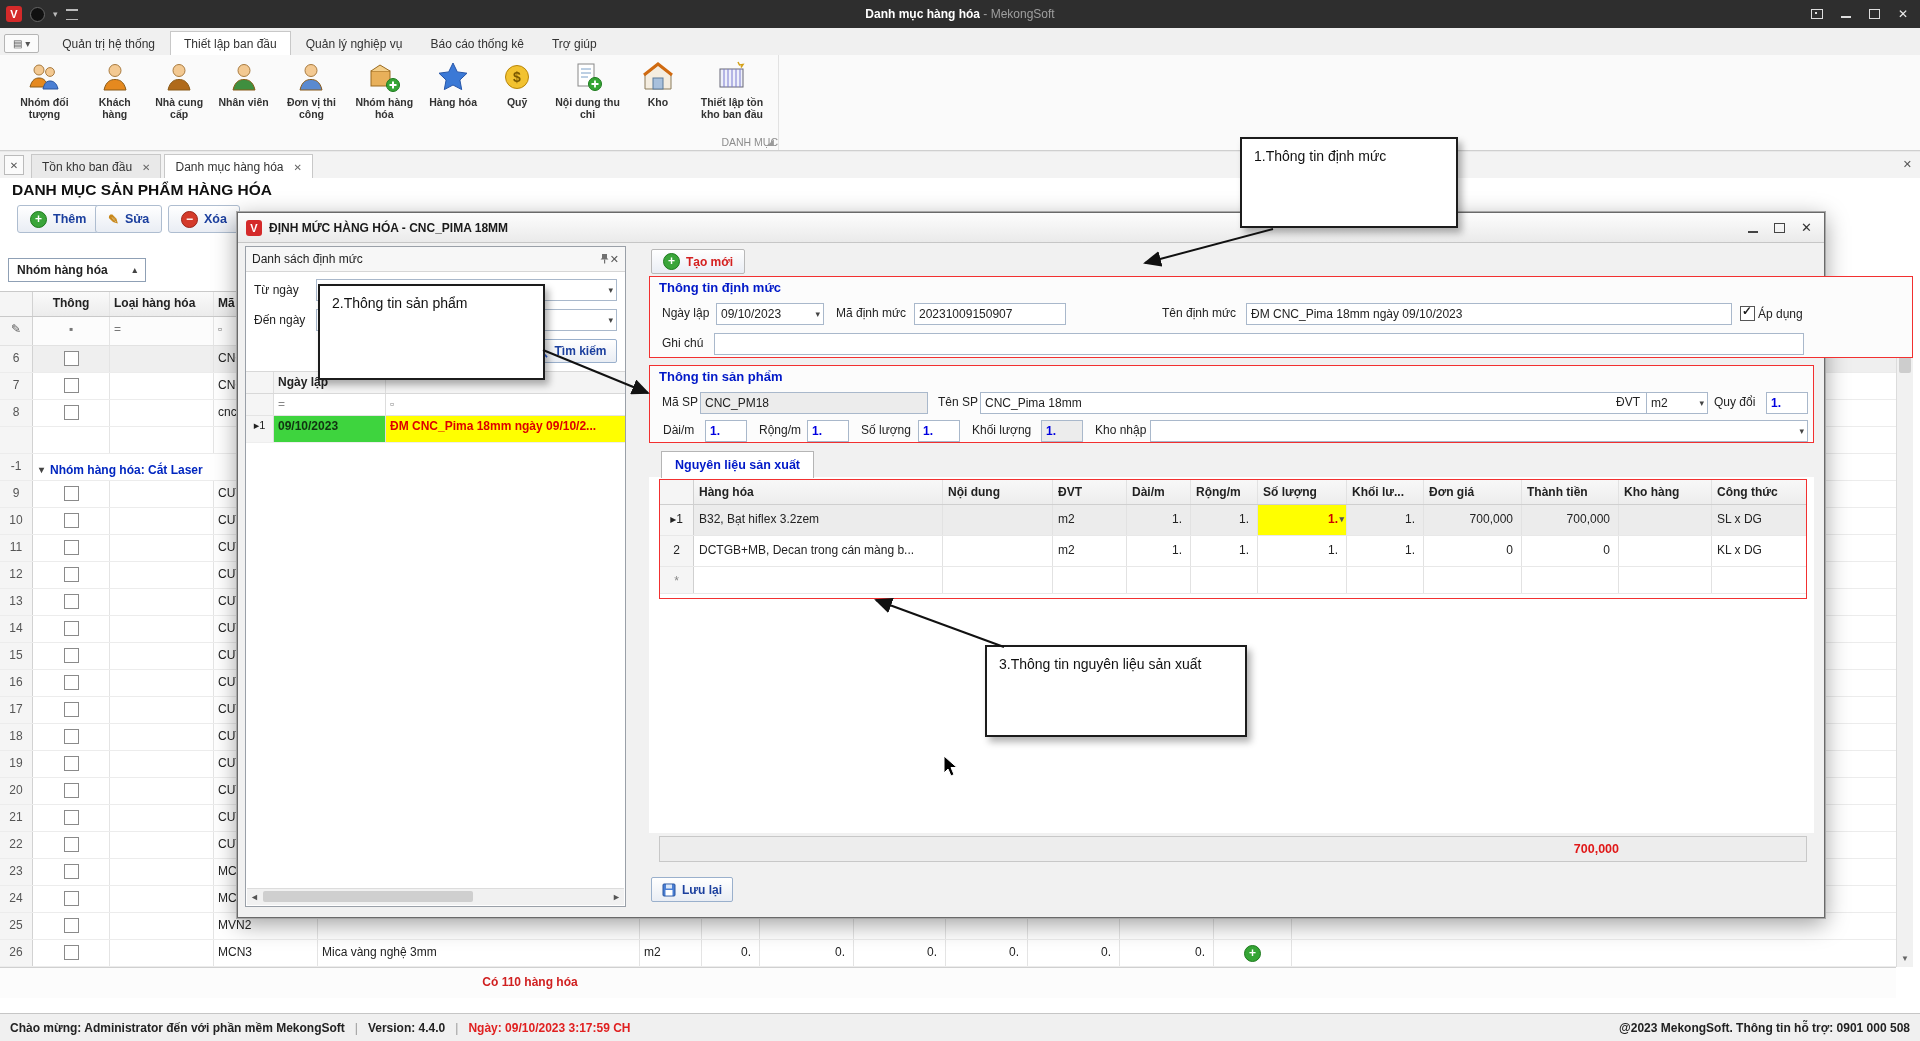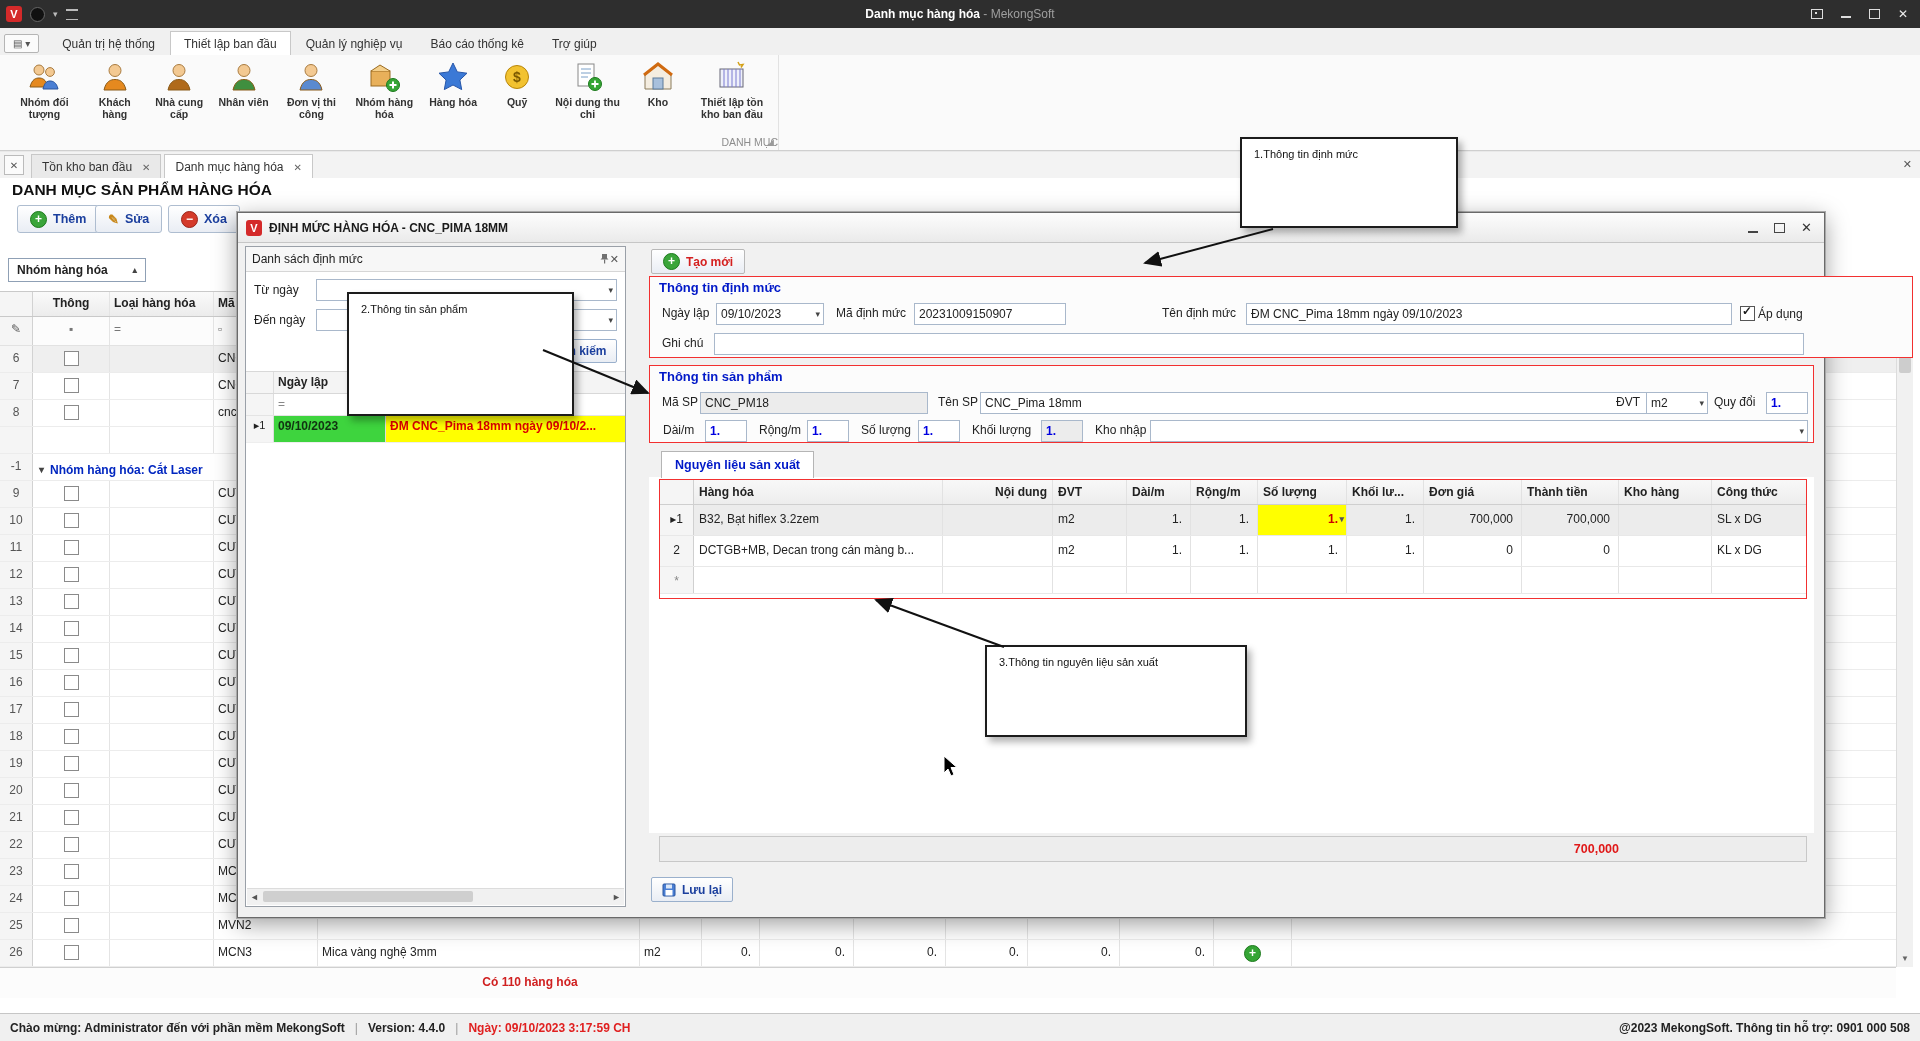--- a/index.html
+++ b/index.html
@@ -148,34 +148,34 @@
   .mat-tab{position:absolute;left:423px;top:238px;width:153px;height:27px;background:#fff;border:1px solid #b5b5b5;border-bottom:none;box-sizing:border-box;text-align:center;padding-top:6px;color:#0018c8;font-weight:bold;font-size:12.5px;}
   #box-grid{left:421px;top:266px;width:1148px;height:120px;background:#fff;}
   .mt-head,.mt-row{display:flex;width:100%;}
   .mt-head{height:24px;background:linear-gradient(#f8f8f8,#ededed);border-bottom:1px solid #cfcfcf;font-weight:bold;align-items:center;}
   .mt-row{height:30px;border-bottom:1px solid #e8e8e8;align-items:center;}
   .mt-row.mt-sel{background:#ececec;}
   .mt-row.mt-new{height:26px;color:#888;}
   .mtc{height:100%;border-right:1px solid #e2e2e2;box-sizing:border-box;padding:7px 5px 0 5px;overflow:hidden;white-space:nowrap;}
   .mt-head .mtc{padding-top:5px;}
   .m-mark{width:34px;background:#f5f5f5;border-right:1px solid #d0d0d0;text-align:center;padding-left:0;padding-right:0;}
-  .m-c0{width:249px;}.m-c1{width:110px;text-align:right;}.m-c2{width:74px;}.m-c3{width:64px;}.m-c4{width:67px;}
+  .m-c0{width:249px;}.m-c1{width:110px;}.m-c2{width:74px;}.m-c3{width:64px;}.m-c4{width:67px;}
   .m-c5{width:89px;}.m-c6{width:77px;}.m-c7{width:98px;}.m-c8{width:97px;}.m-c9{width:93px;}
   .m-c10{width:92px;border-right:none;}
   .mtc.num{text-align:right;padding-right:8px;}
   .qty-sel{background:#ffff00;color:#cc0000;font-weight:bold;position:relative;}
   .qcaret{position:absolute;right:2px;top:9px;font-size:9px;color:#555;}
   .mat-footer{position:absolute;left:421px;top:623px;width:1148px;height:26px;background:#ededed;border:1px solid #c8c8c8;box-sizing:border-box;}
   .ft-total{position:absolute;right:187px;top:5px;width:130px;text-align:right;color:#e01818;font-weight:bold;font-size:12.5px;}
   .rp-save{position:absolute;left:413px;top:664px;width:82px;height:25px;}
 
   
-  .callout{position:absolute;background:#fff;border:2px solid #1c1c1c;box-shadow:4px 5px 7px rgba(0,0,0,.30);padding:9px 12px;font-size:11px;color:#111;z-index:45;box-sizing:border-box;}
+  .callout{position:absolute;background:#fff;border:2px solid #1c1c1c;box-shadow:4px 5px 7px rgba(0,0,0,.30);padding:9px 12px;font-size:14px;color:#111;z-index:45;box-sizing:border-box;}
   #callout1{left:1240px;top:137px;width:218px;height:91px;}
-  #callout2{left:318px;top:292px;width:227px;height:124px;margin-left:29px;}
+  #callout2{left:318px;top:284px;width:227px;height:96px;}
   #callout3{left:985px;top:645px;width:262px;height:92px;}
 
   #overlay{position:absolute;left:0;top:0;width:1920px;height:1041px;z-index:50;pointer-events:none;}
 </style>
 </head>
 <body>
 
 <div id="screen">
 
   <div id="titlebar">

